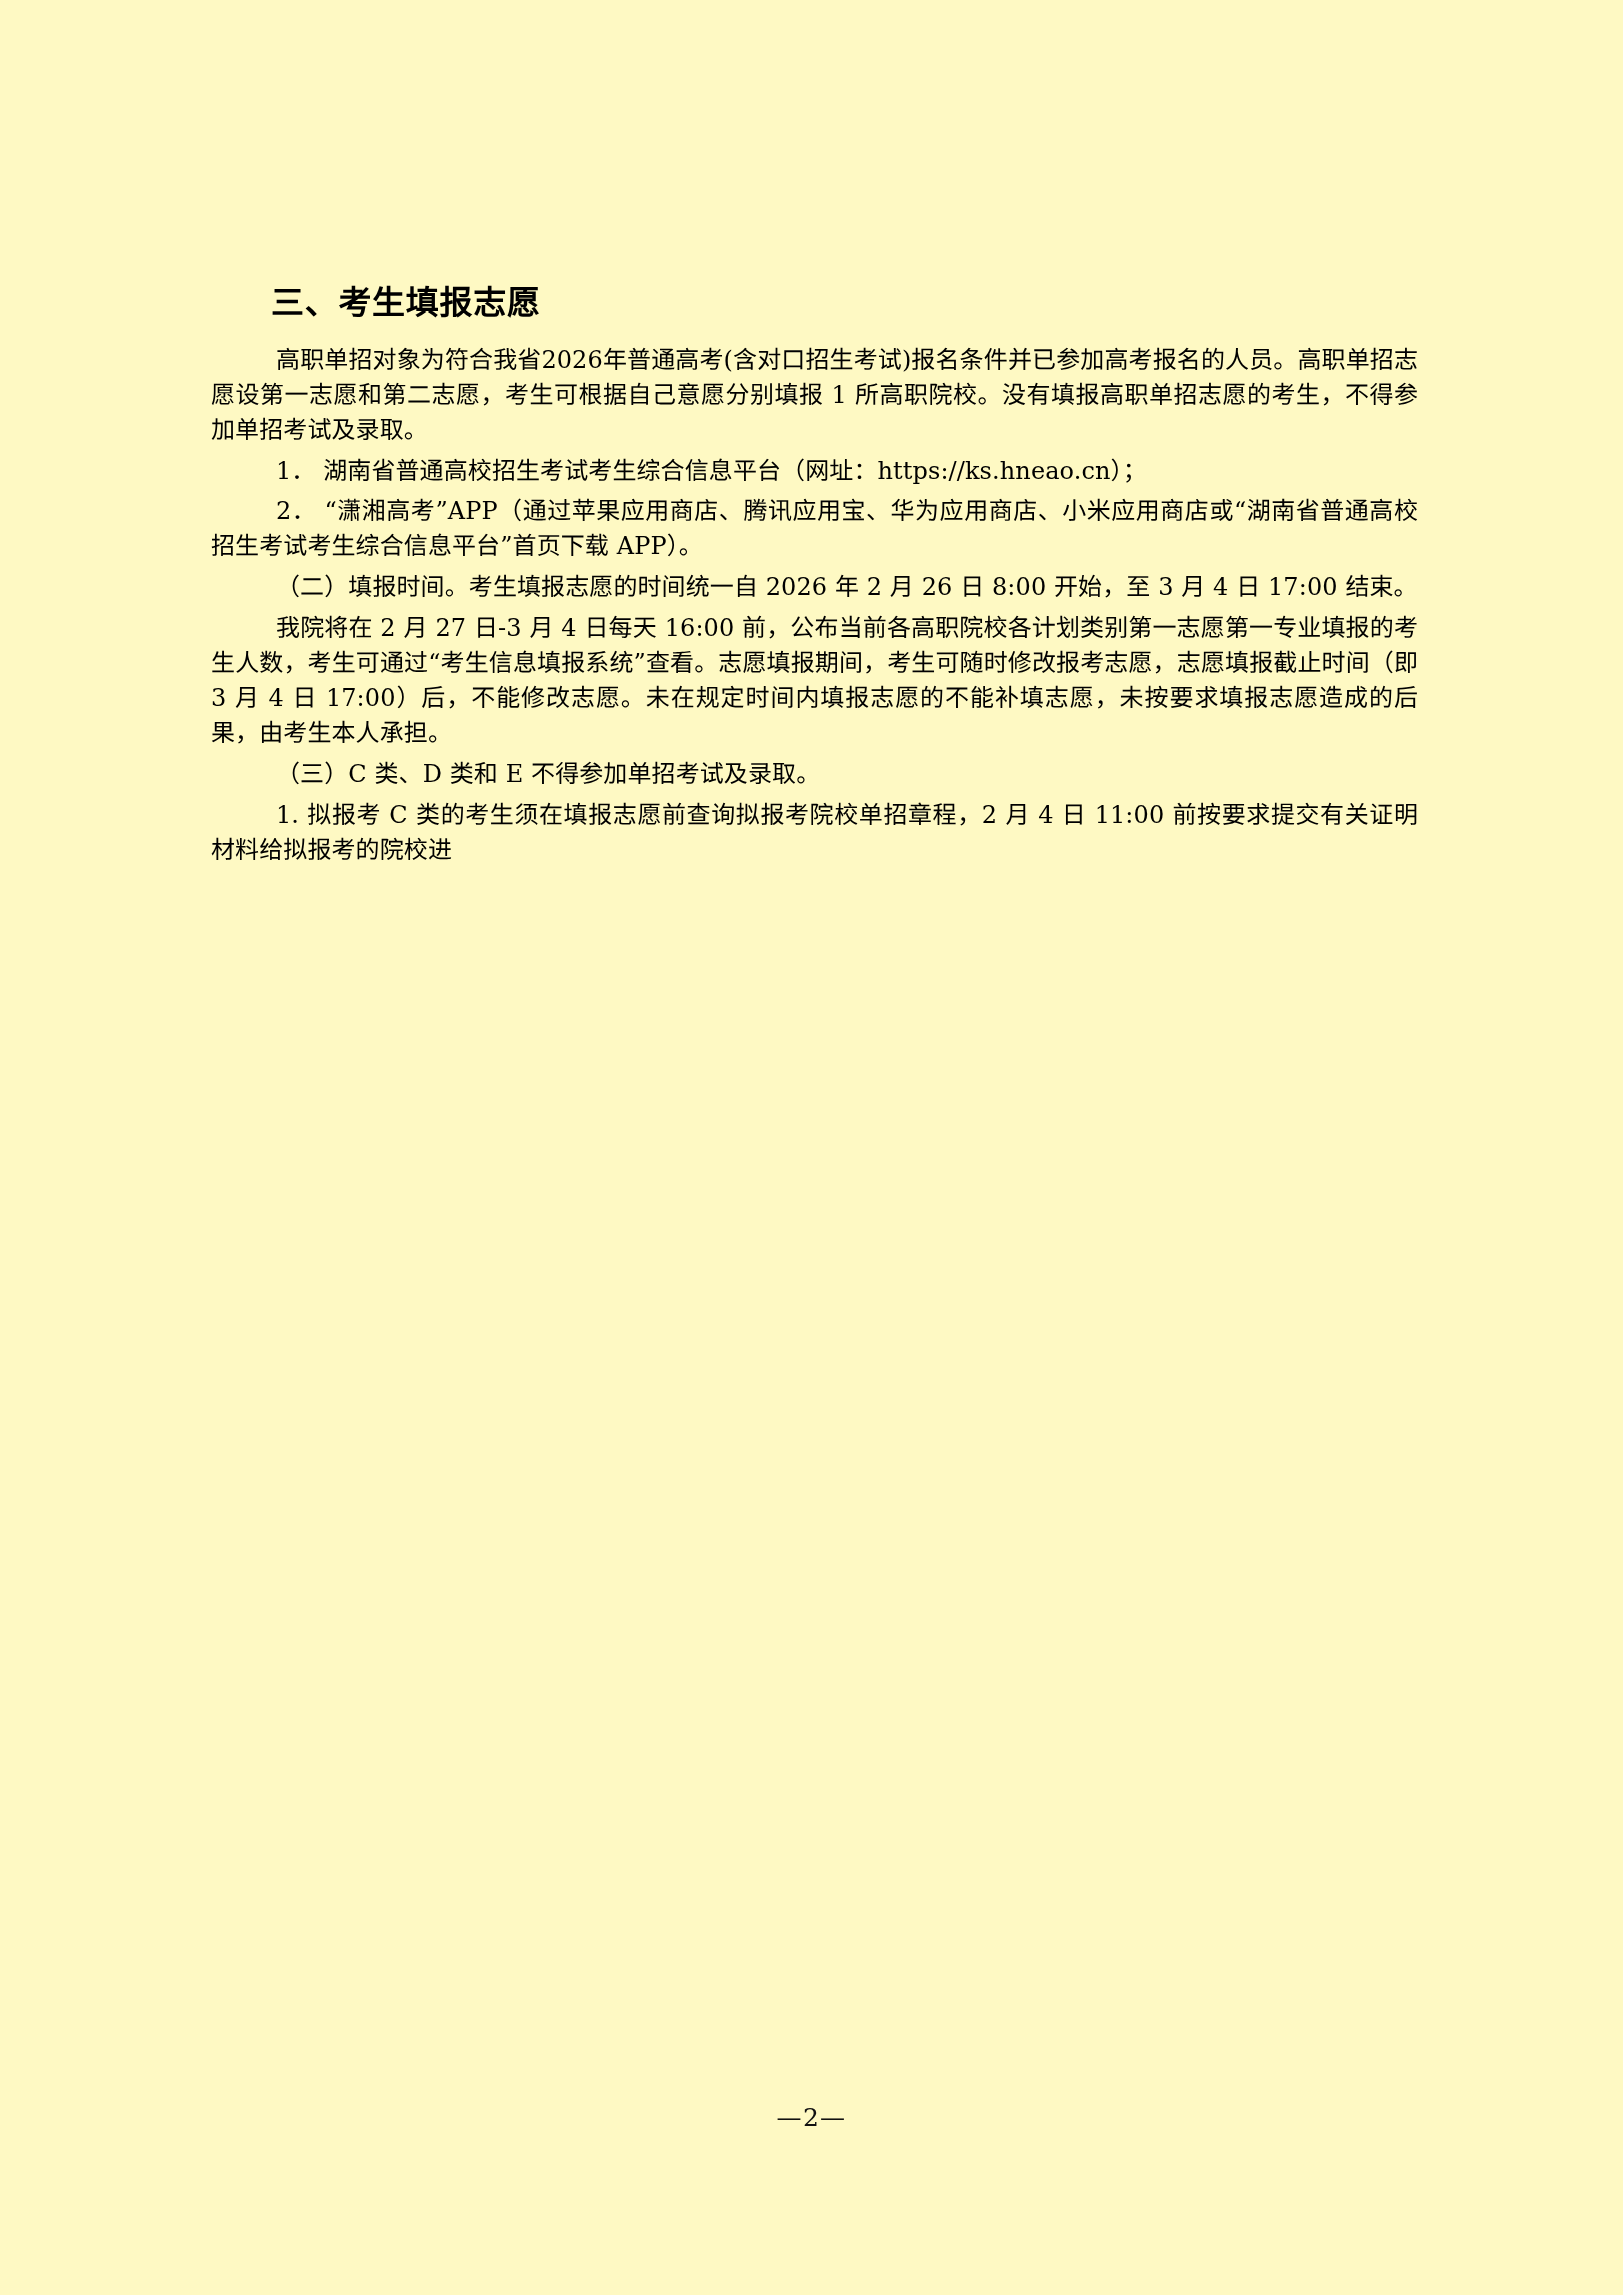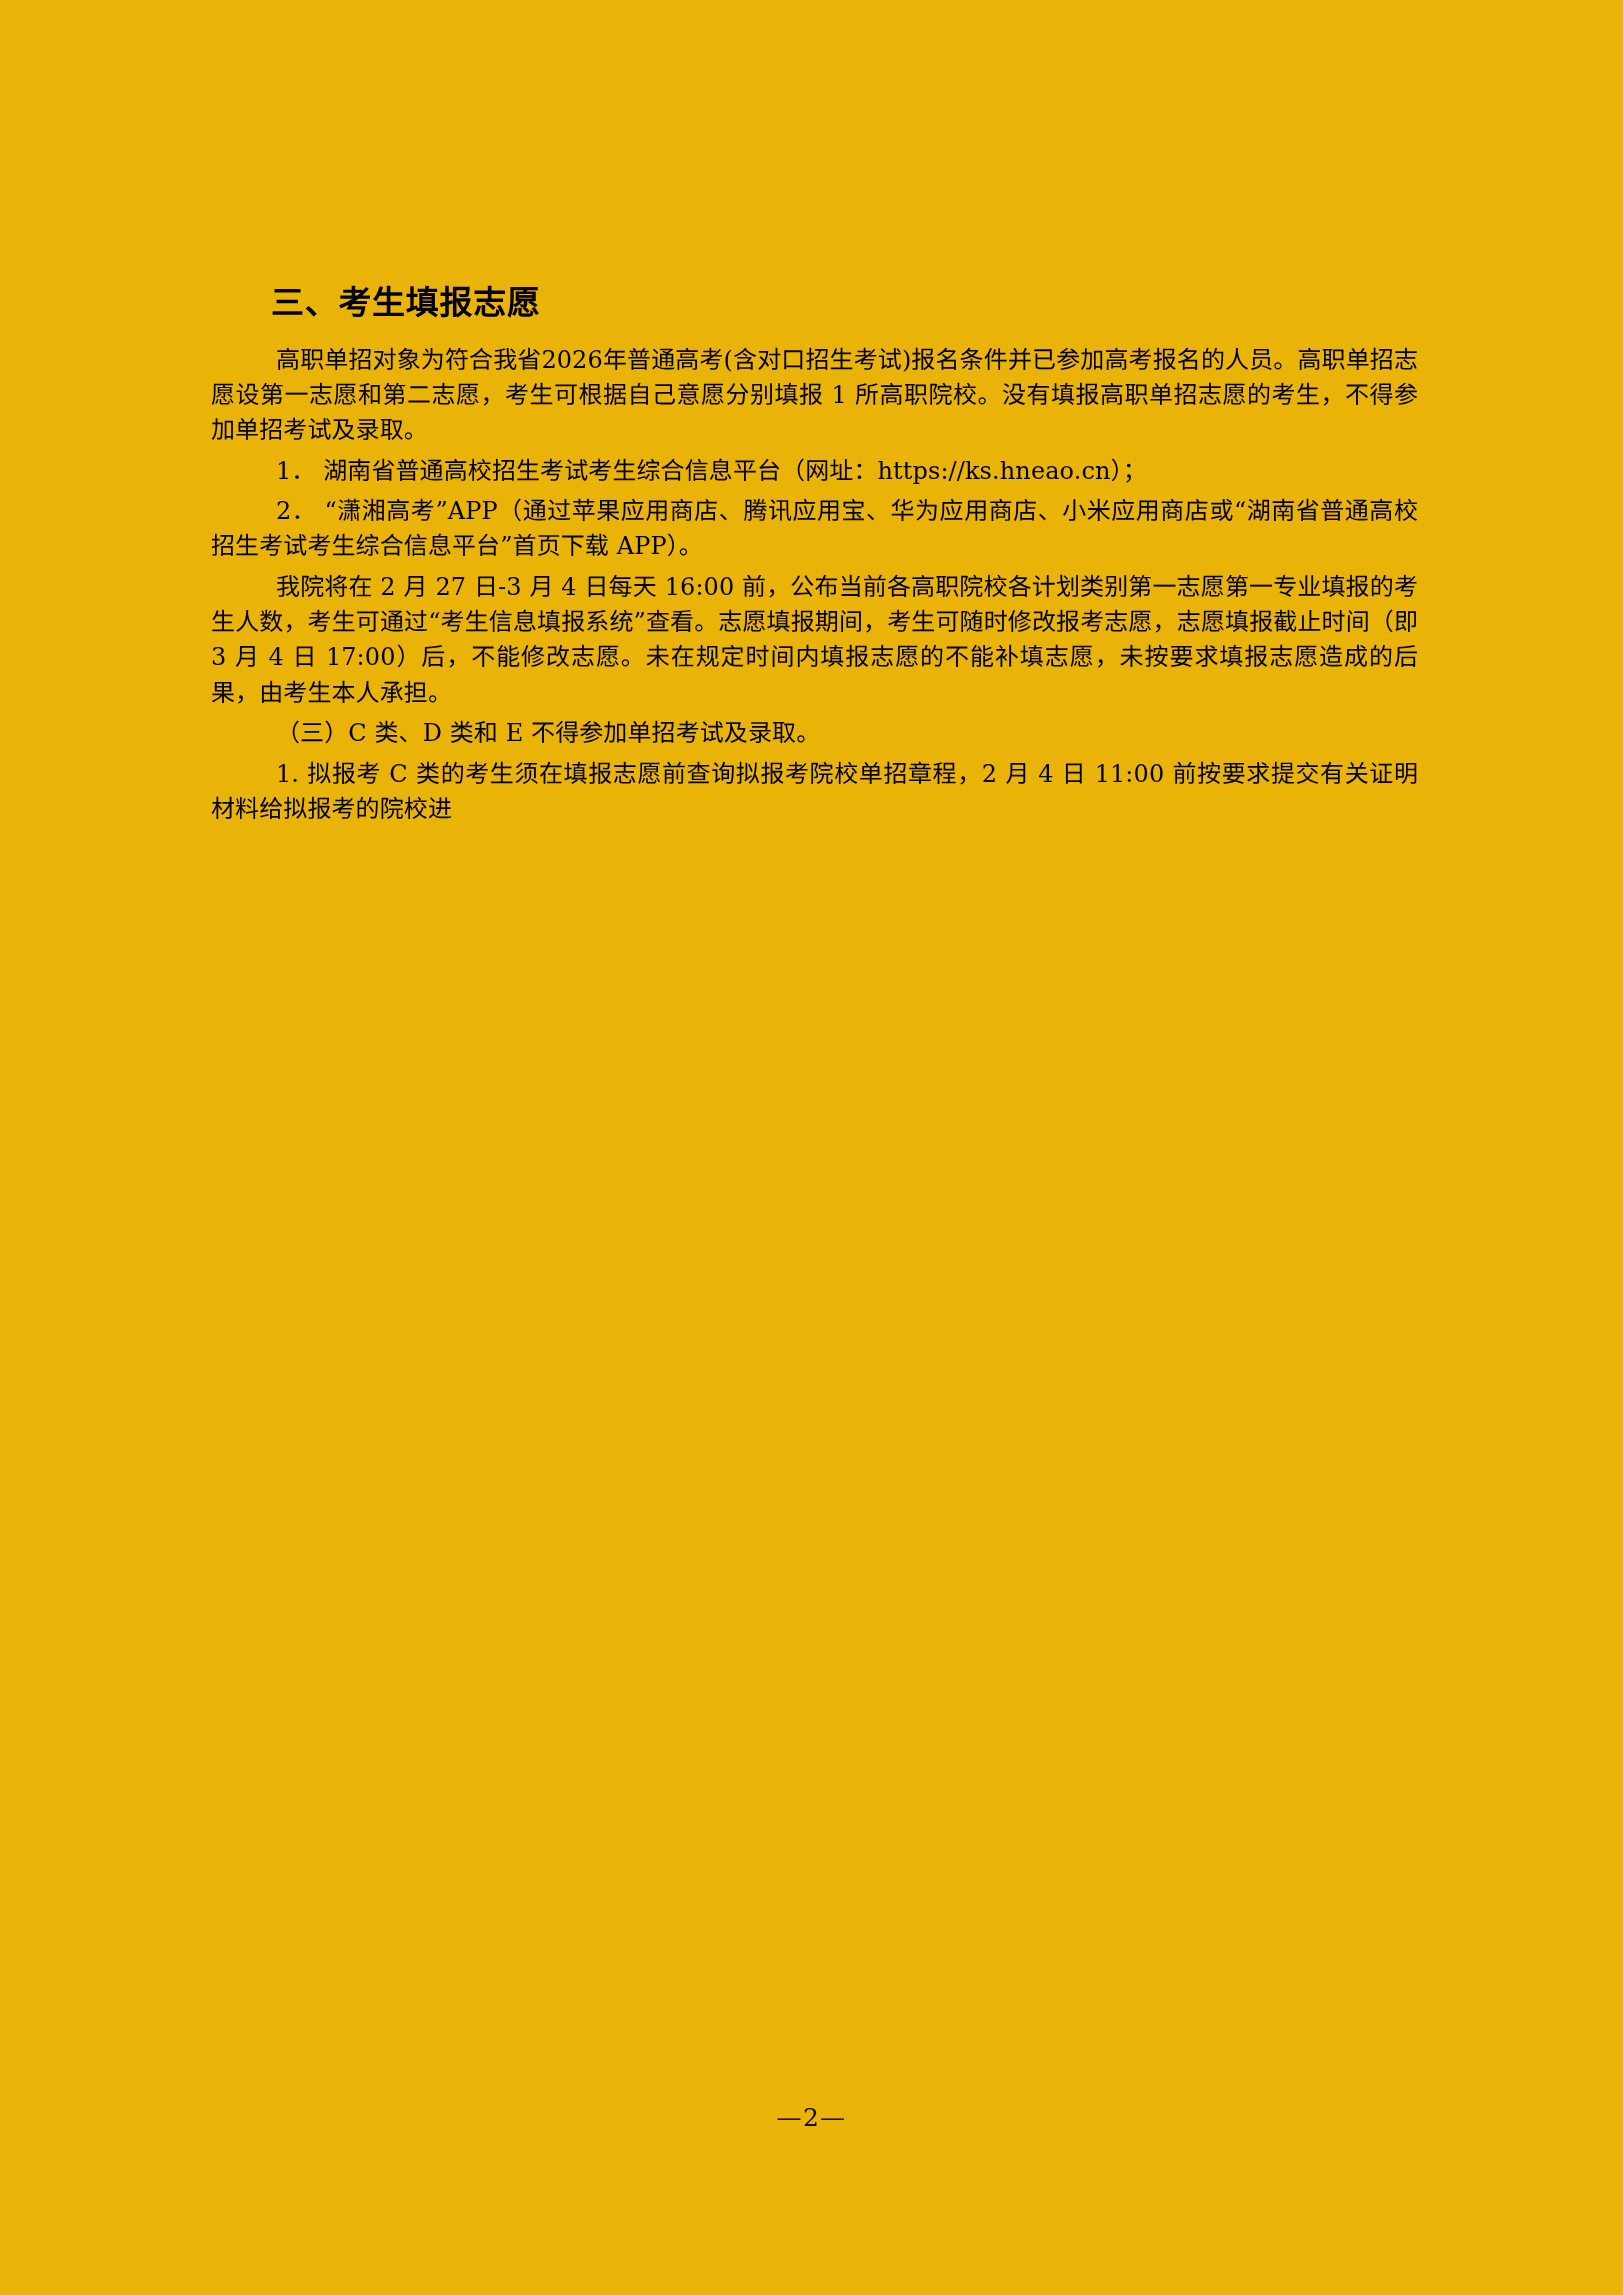--- a/index.html
+++ b/index.html
@@ -15,21 +15,21 @@
     font-family: "DejaVu Serif", "Liberation Serif", serif;
     color: #000000;
     -webkit-font-smoothing: antialiased;
   }
   .page {
     position: absolute;
     top: 0;
     left: 0;
     width: 1623px;
     height: 2295px;
-    background: #eab308;
+    background: #fef9c3;
     box-sizing: border-box;
   }
   .content {
     position: absolute;
     left: 211px;
     top: 281px;
     width: 1207px;
   }
   .heading {
     font-family: "DejaVu Sans", "Liberation Sans", sans-serif;
@@ -67,20 +67,21 @@
 <body>
 
 <div class="page">
   <div class="content">
 
     <h2 class="heading">三、考生填报志愿</h2>
 
     <p class="para indent">高职单招对象为符合我省2026年普通高考(含对口招生考试)报名条件并已参加高考报名的人员。高职单招志愿设第一志愿和第二志愿，考生可根据自己意愿分别填报 1 所高职院校。没有填报高职单招志愿的考生，不得参加单招考试及录取。</p>
     <p class="para indent">1． 湖南省普通高校招生考试考生综合信息平台（网址：https://ks.hneao.cn）；</p>
     <p class="para indent">2． “潇湘高考”APP（通过苹果应用商店、腾讯应用宝、华为应用商店、小米应用商店或“湖南省普通高校招生考试考生综合信息平台”首页下载 APP）。</p>
+    <p class="para indent">（二）填报时间。考生填报志愿的时间统一自 2026 年 2 月 26 日 8:00 开始，至 3 月 4 日 17:00 结束。</p>
     <p class="para indent">我院将在 2 月 27 日-3 月 4 日每天 16:00 前，公布当前各高职院校各计划类别第一志愿第一专业填报的考生人数，考生可通过“考生信息填报系统”查看。志愿填报期间，考生可随时修改报考志愿，志愿填报截止时间（即 3 月 4 日 17:00）后，不能修改志愿。未在规定时间内填报志愿的不能补填志愿，未按要求填报志愿造成的后果，由考生本人承担。</p>
     <p class="para indent">（三）C 类、D 类和 E 不得参加单招考试及录取。</p>
     <p class="para indent">1. 拟报考 C 类的考生须在填报志愿前查询拟报考院校单招章程，2 月 4 日 11:00 前按要求提交有关证明材料给拟报考的院校进</p>
 
   </div>
 
   <div class="footer">—2—</div>
 </div>
 
 

